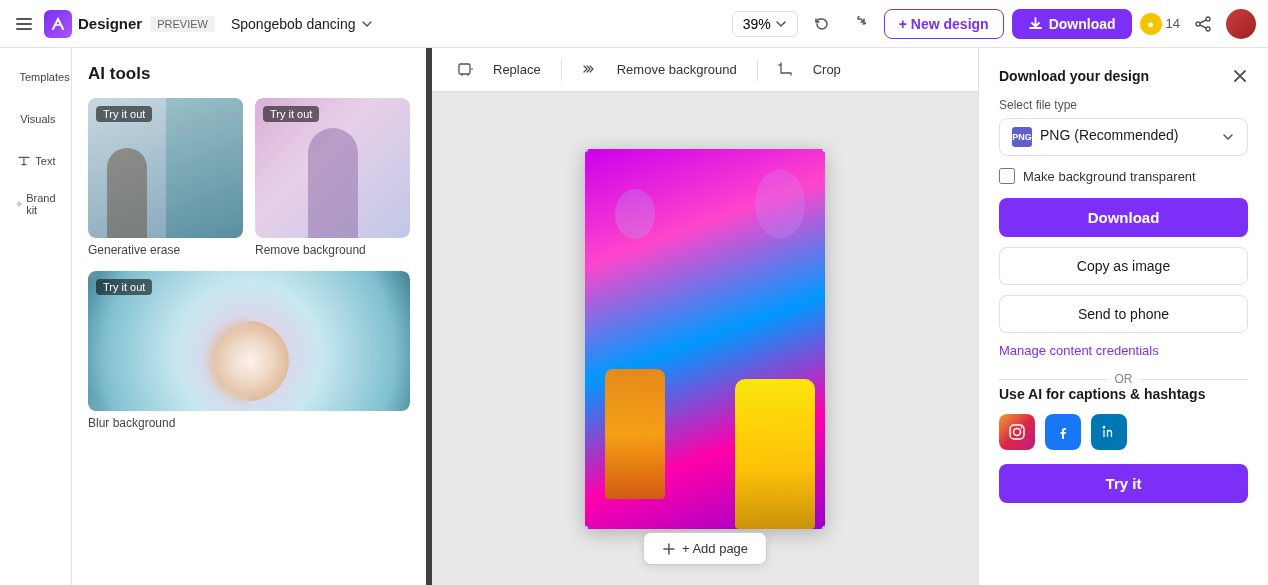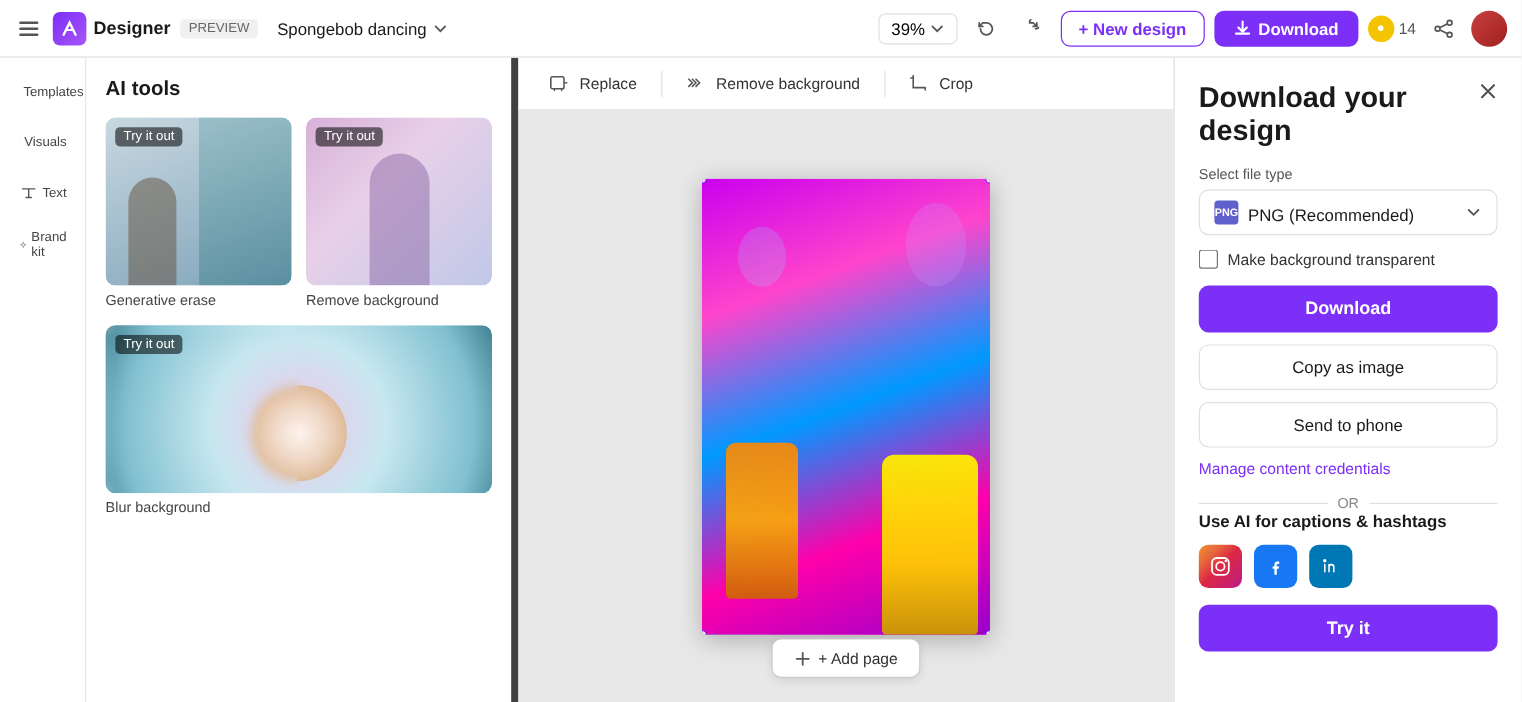--- a/index.html
+++ b/index.html
@@ -73,21 +73,21 @@
     
     .canvas-area {
       flex: 1; background: #e8e8e8; display: flex; flex-direction: column;
       align-items: center; position: relative; overflow: hidden;
     }
     .toolbar-bar {
       width: 100%; background: #fff; border-bottom: 1px solid #e0e0e0;
       display: flex; align-items: center; gap: 4px; padding: 0 14px; height: 44px;
     }
     .toolbar-btn {
-      display: flex; align-items: center; gap: 10px;
+      display: flex; align-items: center; gap: 20px;
       padding: 5px 12px; border-radius: 6px; font-size: 13px; color: #333;
       cursor: pointer; border: none; background: transparent; font-weight: 500;
     }
     .toolbar-divider { width: 1px; height: 22px; background: #e0e0e0; margin: 0 4px; }
     .canvas-content {
       flex: 1; display: flex; align-items: center; justify-content: center;
       position: relative; width: 100%;
     }
     .design-canvas {
       width: 240px; height: 380px; border-radius: 4px; overflow: hidden;
@@ -115,29 +115,29 @@
     .download-panel {
       width: 290px; background: #fff; border-left: 1px solid #e0e0e0;
       padding: 20px 20px; overflow-y: auto; position: relative;
     }
     .panel-close {
       position: absolute; top: 14px; right: 14px; width: 28px; height: 28px;
       border: none; background: transparent; cursor: pointer; color: #555;
       font-size: 18px; display: flex; align-items: center; justify-content: center;
       border-radius: 4px;
     }
-    .dl-title { font-size: 24px; font-weight: 700; color: #1a1a1a; margin-bottom: 14px; }
+    .dl-title { font-size: 14px; font-weight: 700; color: #1a1a1a; margin-bottom: 14px; }
     .dl-label { font-size: 12px; color: #555; margin-bottom: 6px; }
     .file-type-select {
       width: 100%; border: 1.5px solid #e0e0e0; border-radius: 8px;
       padding: 8px 12px; font-size: 14px; color: #1a1a1a;
       display: flex; align-items: center; justify-content: space-between;
       cursor: pointer; margin-bottom: 12px; background: #fff;
     }
-    .file-type-select-inner { display: flex; align-items: flex-end; gap: 8px; }
+    .file-type-select-inner { display: flex; align-items: flex-start; gap: 8px; }
     .file-icon { width: 20px; height: 20px; background: #6060cc; border-radius: 3px; display: flex; align-items: center; justify-content: center; color: #fff; font-size: 9px; font-weight: 700; }
     .checkbox-row { display: flex; align-items: center; gap: 8px; margin-bottom: 14px; }
     .checkbox-row input[type=checkbox] { width: 16px; height: 16px; accent-color: #7b2ff7; cursor: pointer; }
     .checkbox-row label { font-size: 13px; color: #333; cursor: pointer; }
     .dl-main-btn {
       width: 100%; background: #7b2ff7; color: #fff; border: none;
       border-radius: 8px; padding: 11px; font-size: 15px; font-weight: 700;
       cursor: pointer; margin-bottom: 10px;
     }
     .dl-secondary-btn {

